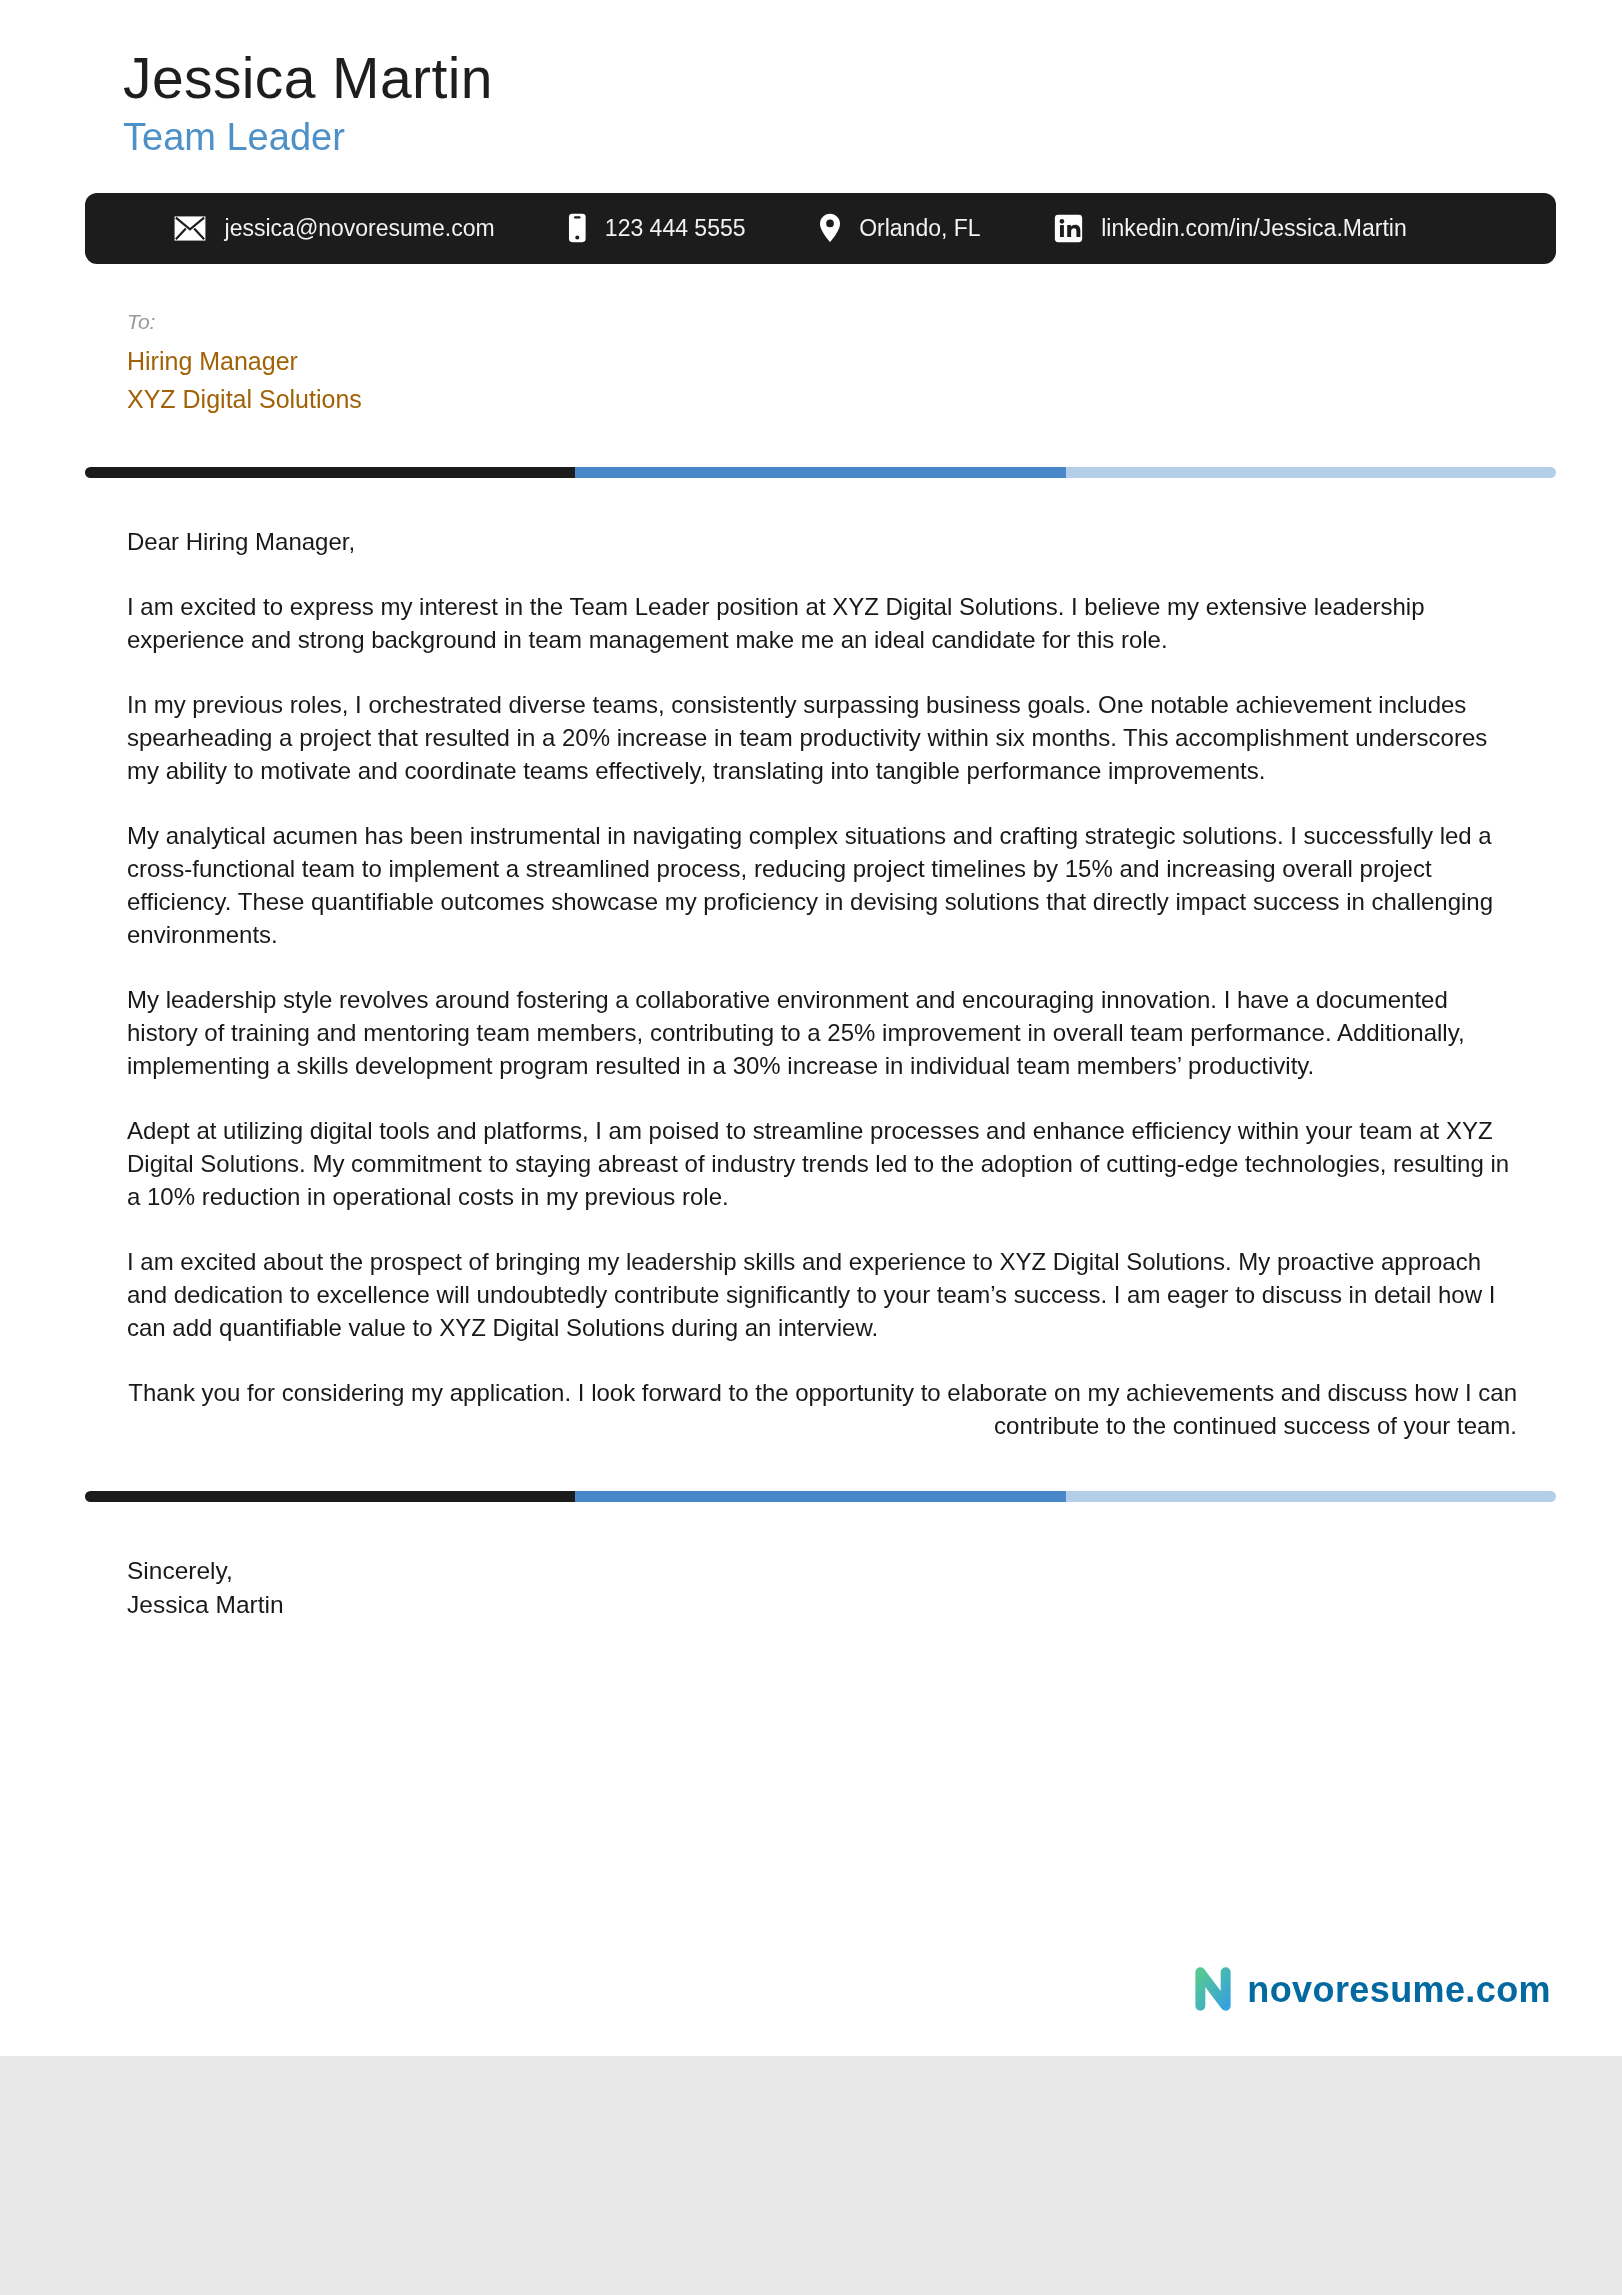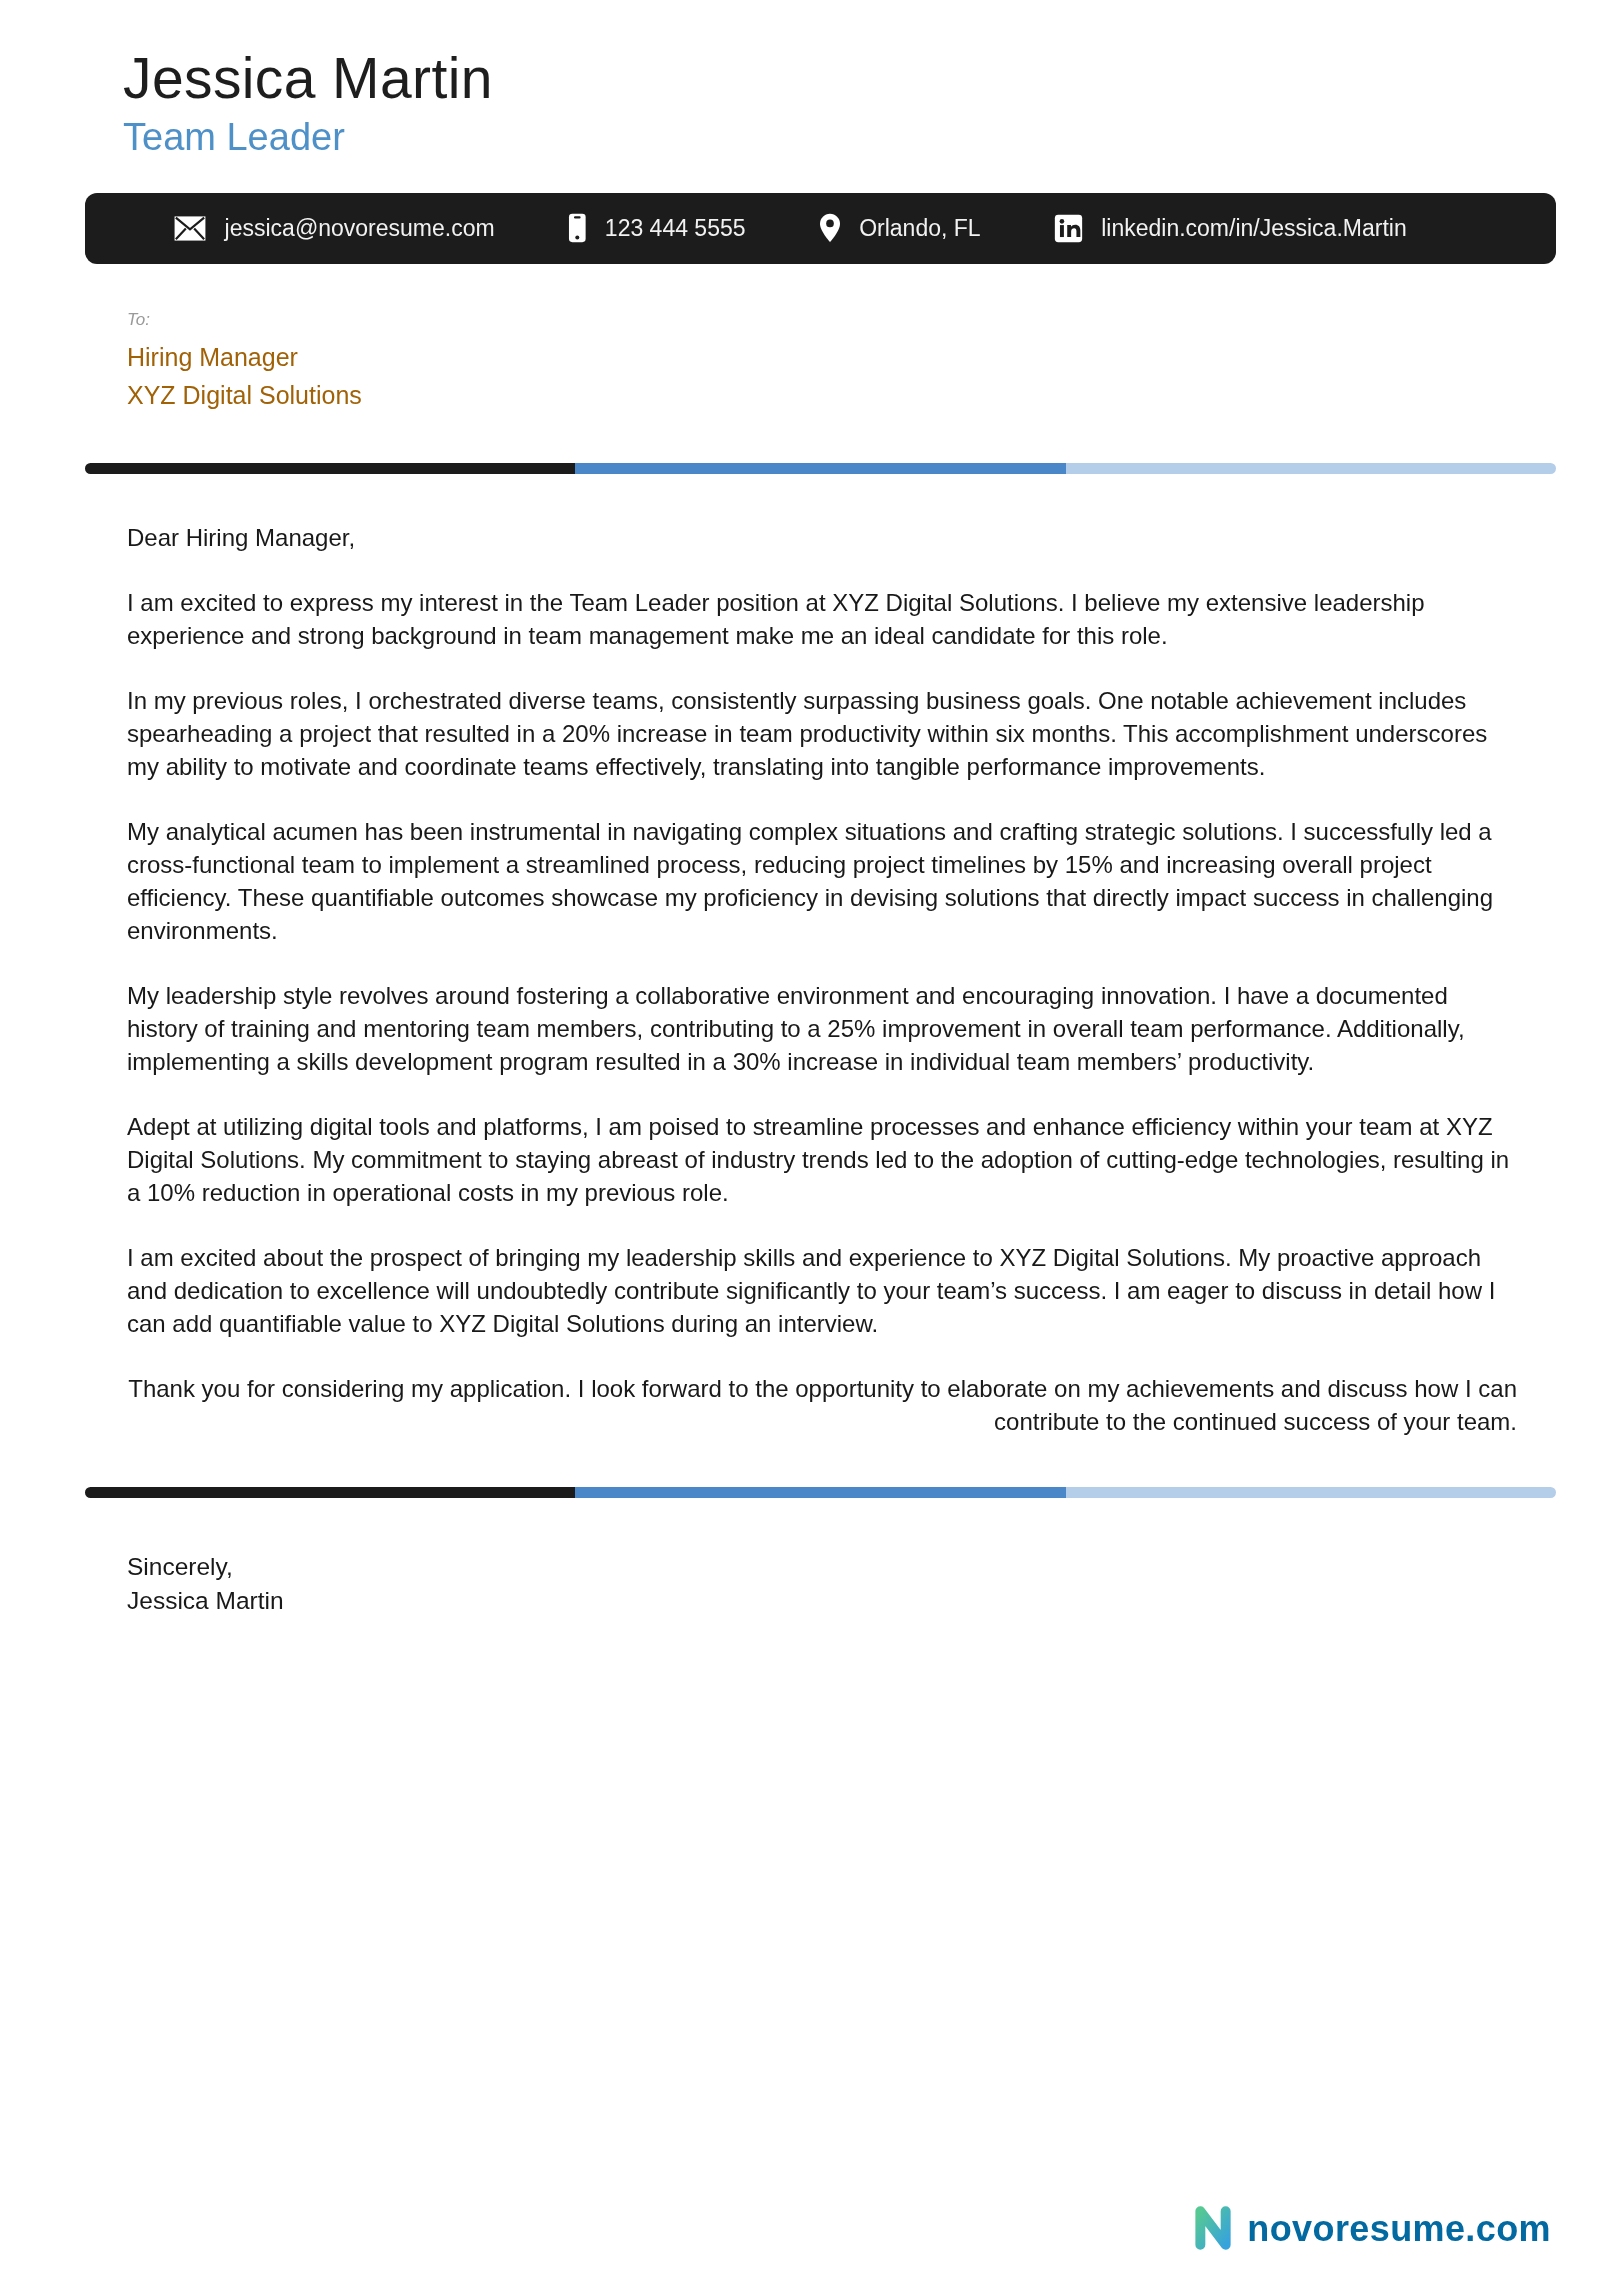--- a/index.html
+++ b/index.html
@@ -2,21 +2,21 @@
 <html style="font-size:13.5px"><head>
 <meta charset="utf-8">
 <style>
   * { margin: 0; padding: 0; box-sizing: border-box; }
   html, body { background: #e8e8e8; }
   body { font-family: "Liberation Sans", "DejaVu Sans", sans-serif; }
 
   .page {
     position: relative;
     width: 1623px;
-    height: 2295px;
+    height: 2056px;
     margin: 0 auto;
     background: #ffffff;
     overflow: hidden;
   }
 
   
   .header { padding: 44px 0 0 123px; }
   .name {
     font-size: 57px;
     font-weight: 500;
@@ -43,21 +43,21 @@
     padding: 0 51px 0 89px;
     gap: 73px;
     text-align: center;
   }
   .contact-item { display: flex; align-items: center; gap: 18.6px; white-space: nowrap; }
   .contact-item .icon { display: flex; align-items: center; }
   .contact-text { color: #f2f2f2; font-size: 23px; font-weight: 400; }
 
   
   .recipient { margin: 46px 0 0 127px; }
-  .to-label { font-size: 17px; font-style: italic; color: #9a9a9a; }
+  .to-label { font-size: 21px; font-style: italic; color: #9a9a9a; }
   .recipient-line { font-size: 25px; color: #a16207; line-height: 38px; }
   .recipient-lines { margin-top: 8.5px; }
 
   
   .divider {
     margin: 49px 68px 0 85px;
     width: 1471px;
     height: 11px;
     display: flex;
     border-radius: 6px;

